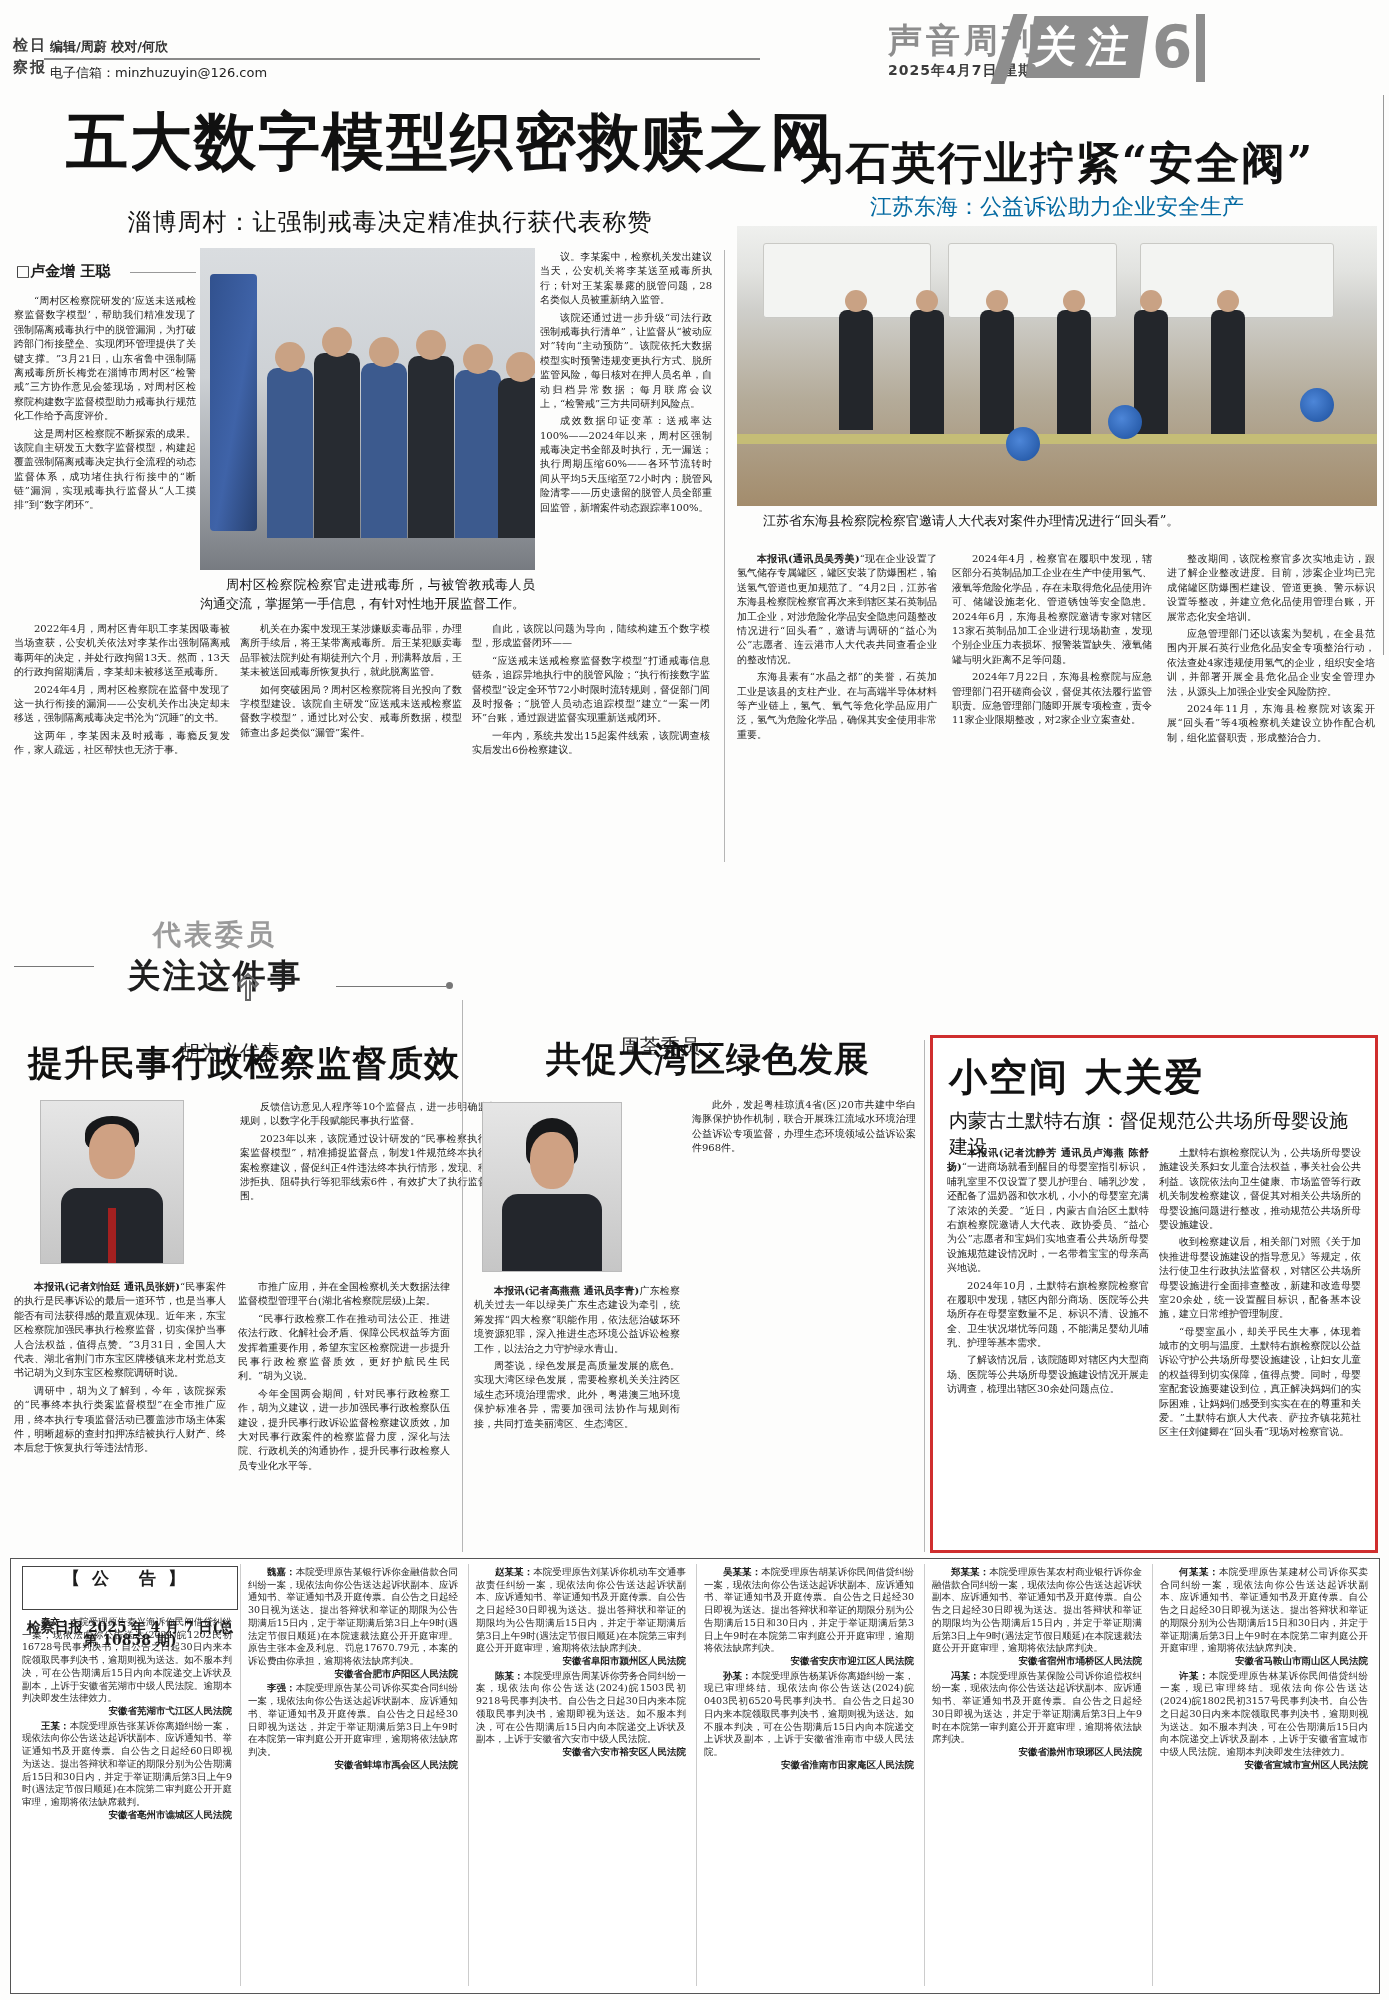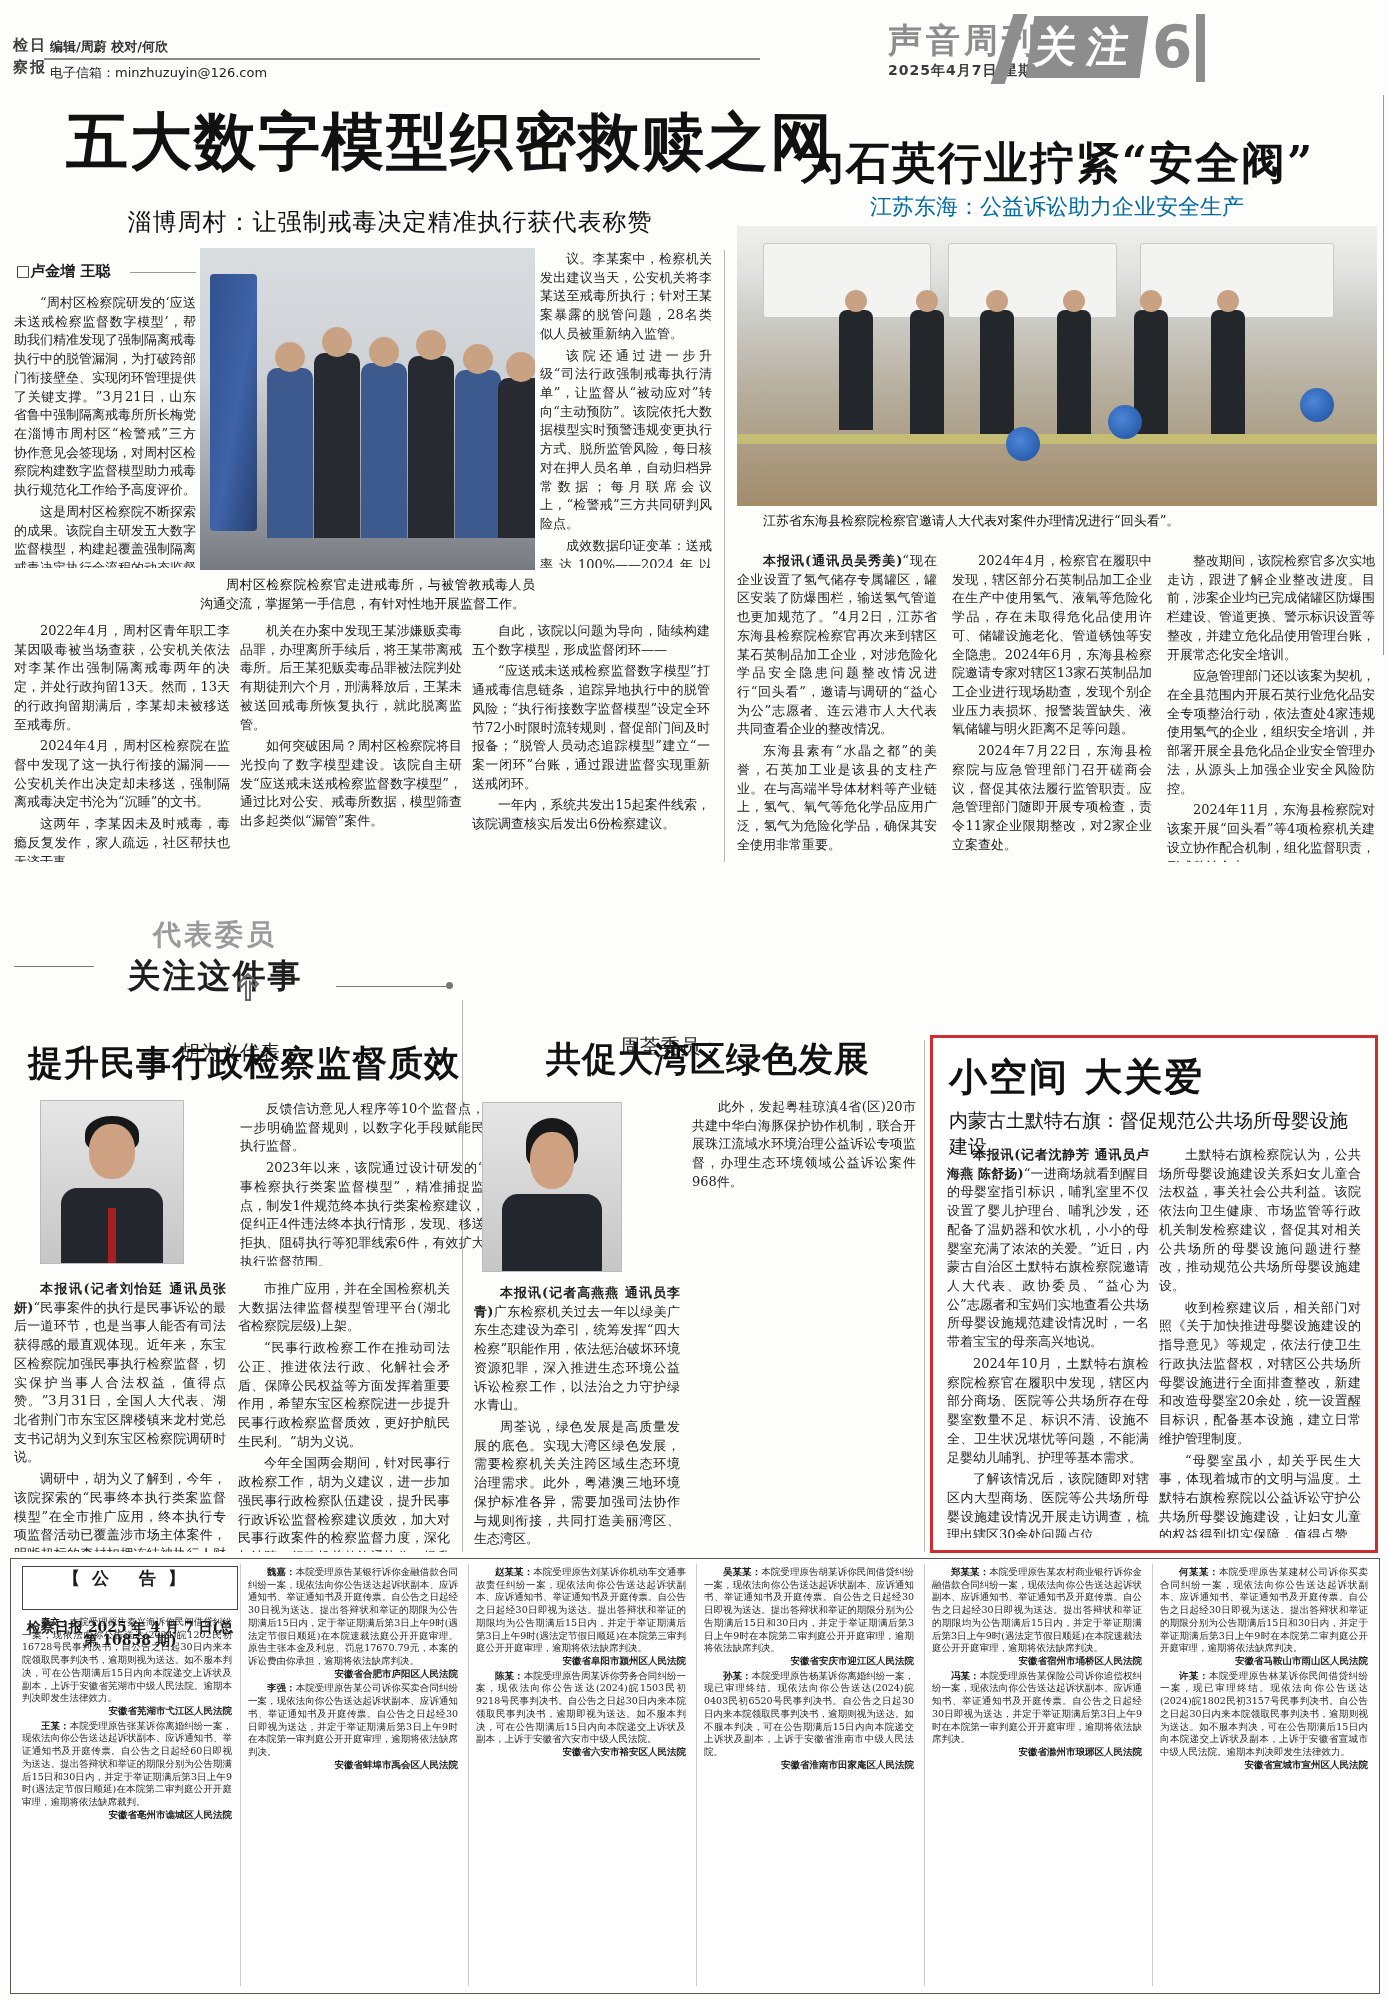--- a/index.html
+++ b/index.html
@@ -1,20 +1,20 @@
 <!DOCTYPE html>
 <html><head>
 <meta charset="utf-8">
 <style>
   html,body{margin:0;padding:0;background:#e9e9e9;}
   #page{position:relative;width:1389px;height:2000px;background:#fdfdfc;margin:0 auto;
         font-family:"DejaVu Serif","Liberation Serif",serif;color:#1c1c1c;overflow:hidden;}
   .abs{position:absolute;}
   .sans{font-family:"DejaVu Sans","Liberation Sans",sans-serif;}
-  .col{position:absolute;overflow:hidden;font-size:13px;line-height:1.44;color:#222;}
+  .col{position:absolute;overflow:hidden;font-size:10px;line-height:1.44;color:#222;}
   .para{margin:0 0 3px;text-indent:2em;text-align:justify;}
   .para .lead{font-weight:700;}
   .para .court{display:block;text-align:right;font-weight:700;text-indent:0;}
   .rule{position:absolute;background:#8a8a8a;}
   .vrule{position:absolute;width:1px;background:#b5b5b5;}
   
   .logo{display:grid;grid-template-columns:17px 17px;line-height:22px;font-weight:700;
         font-size:15px;color:#3e3e3e;text-align:center;}
   .weekly{font-size:34px;font-weight:700;color:#8d8d8d;letter-spacing:4px;}
   .datebar{font-size:14px;font-weight:700;color:#3c3c3c;letter-spacing:1px;}

